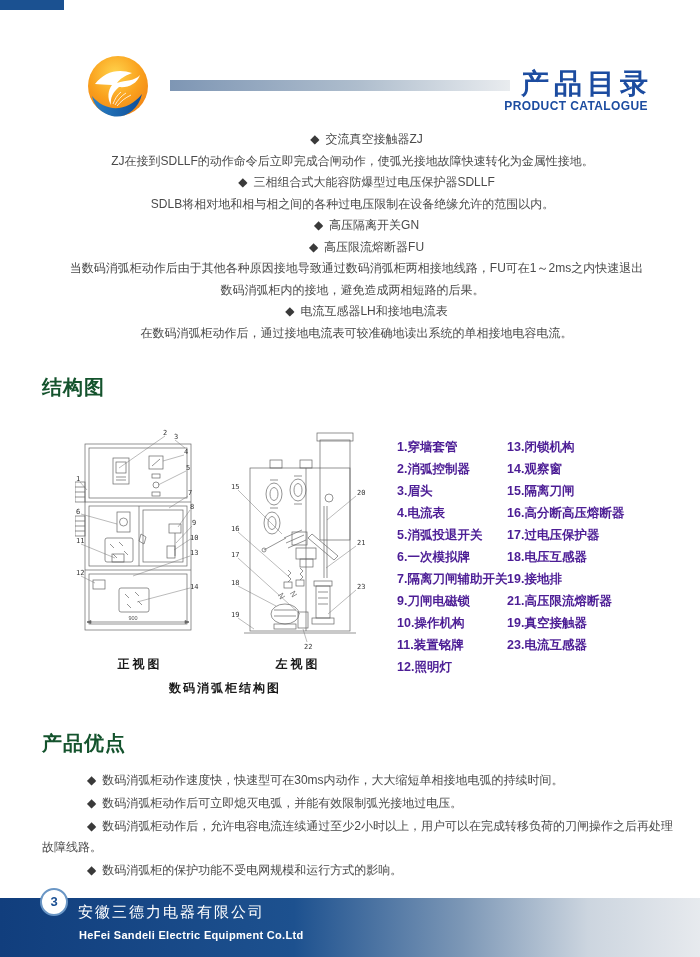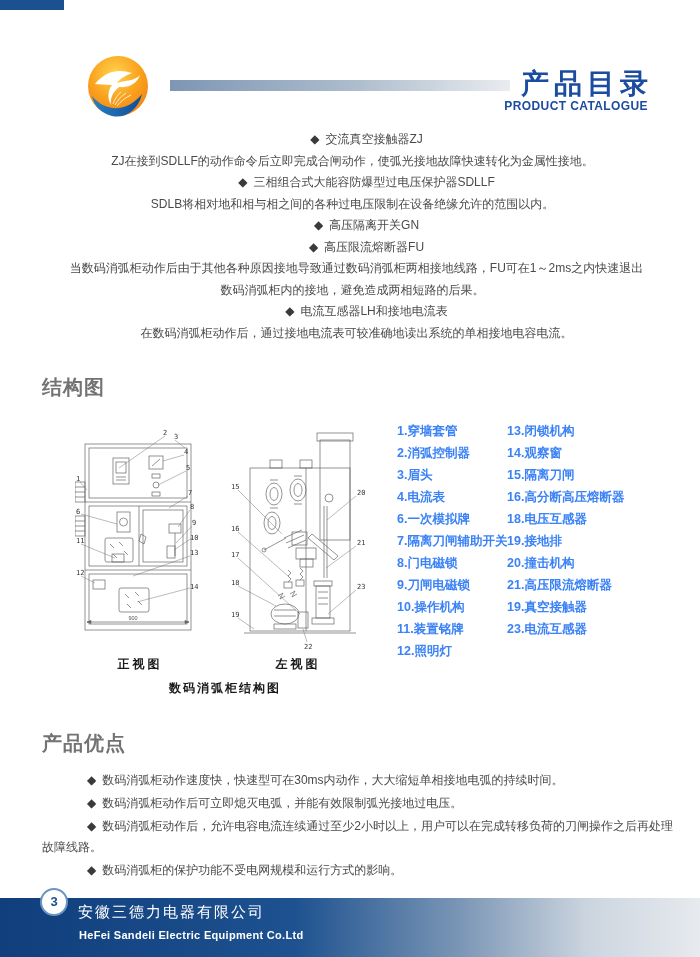--- a/index.html
+++ b/index.html
@@ -16,38 +16,38 @@
   .hdr-title .en{font-size:12px;font-weight:bold;letter-spacing:0.4px;line-height:13px;}
 
   
   .intro{position:absolute;left:60px;top:129px;width:585px;font-size:12px;line-height:21.5px;color:#4a4a4a;}
   .intro p{margin:0;text-align:center;}
   .intro p.bullet{text-indent:28px;}
   .intro p.ind{text-indent:8px;}
   .dm{margin-right:6px;color:#3a3a3a;}
 
   
-  .sec-h{position:absolute;left:42px;font-size:20px;font-weight:bold;color:#737373;letter-spacing:1px;}
+  .sec-h{position:absolute;left:42px;font-size:20px;font-weight:bold;color:#14532d;letter-spacing:1px;}
   .sec-h.structure{top:374px;}
   .sec-h.advant{top:730px;}
 
   
   .fig-front{position:absolute;left:75px;top:428px;width:130px;height:220px;}
   .fig-side{position:absolute;left:228px;top:426px;width:140px;height:225px;}
   svg .ln{stroke:#666;stroke-width:0.7;fill:none;}
   svg .ld{stroke:#777;stroke-width:0.5;fill:none;}
   svg .lbl{font-size:7px;fill:#333;font-family:"DejaVu Sans Mono",monospace;}
   svg .dim{font-size:5.5px;fill:#555;}
   .cap{position:absolute;font-size:12px;font-weight:bold;color:#1a1a1a;letter-spacing:3px;}
   .cap.front{left:75px;top:656px;width:130px;text-align:center;}
   .cap.side{left:228px;top:656px;width:140px;text-align:center;}
   .cap.fig{left:75px;top:680px;width:300px;text-align:center;letter-spacing:2px;}
 
   
-  .parts{position:absolute;left:397px;top:420px;width:290px;font-size:12.5px;font-weight:bold;color:#3b82f6;}
+  .parts{position:absolute;left:397px;top:436px;width:290px;font-size:12.5px;font-weight:bold;color:#4c1d95;}
   .parts .prow{line-height:22px;white-space:nowrap;}
   .parts .c1{display:inline-block;width:110px;}
   .parts .c2{display:inline-block;}
 
   
   .advs{position:absolute;left:42px;top:770px;width:640px;font-size:12px;line-height:21px;color:#4a4a4a;}
   .advs p{margin:0 0 2px 0;text-indent:45px;}
 
   
   .footer{position:absolute;left:0;top:898px;width:700px;height:59px;
@@ -241,23 +241,23 @@
 
   <div class="cap front">正视图</div>
   <div class="cap side">左视图</div>
   <div class="cap fig">数码消弧柜结构图</div>
 
   <div class="parts">
     <div class="prow"><span class="c1">1.穿墙套管</span><span class="c2">13.闭锁机构</span></div>
     <div class="prow"><span class="c1">2.消弧控制器</span><span class="c2">14.观察窗</span></div>
     <div class="prow"><span class="c1">3.眉头</span><span class="c2">15.隔离刀闸</span></div>
     <div class="prow"><span class="c1">4.电流表</span><span class="c2">16.高分断高压熔断器</span></div>
+    <div class="prow"><span class="c1">5.消弧投退开关</span><span class="c2">17.过电压保护器</span></div>
     <div class="prow"><span class="c1">6.一次模拟牌</span><span class="c2">18.电压互感器</span></div>
     <div class="prow"><span class="c1">7.隔离刀闸辅助开关</span><span class="c2">19.接地排</span></div>
-    <div class="prow"><span class="c1">8.门电磁锁</span><span class="c2">20.撞击机构</span></div>
     <div class="prow"><span class="c1">9.刀闸电磁锁</span><span class="c2">21.高压限流熔断器</span></div>
     <div class="prow"><span class="c1">10.操作机构</span><span class="c2">19.真空接触器</span></div>
     <div class="prow"><span class="c1">11.装置铭牌</span><span class="c2">23.电流互感器</span></div>
     <div class="prow"><span class="c1">12.照明灯</span></div>
   </div>
 
   <div class="sec-h advant">产品优点</div>
   <div class="advs">
     <p><span class="dm">◆</span><span>数码消弧柜动作速度快，快速型可在30ms内动作，大大缩短单相接地电弧的持续时间。</span></p>
     <p><span class="dm">◆</span><span>数码消弧柜动作后可立即熄灭电弧，并能有效限制弧光接地过电压。</span></p>

